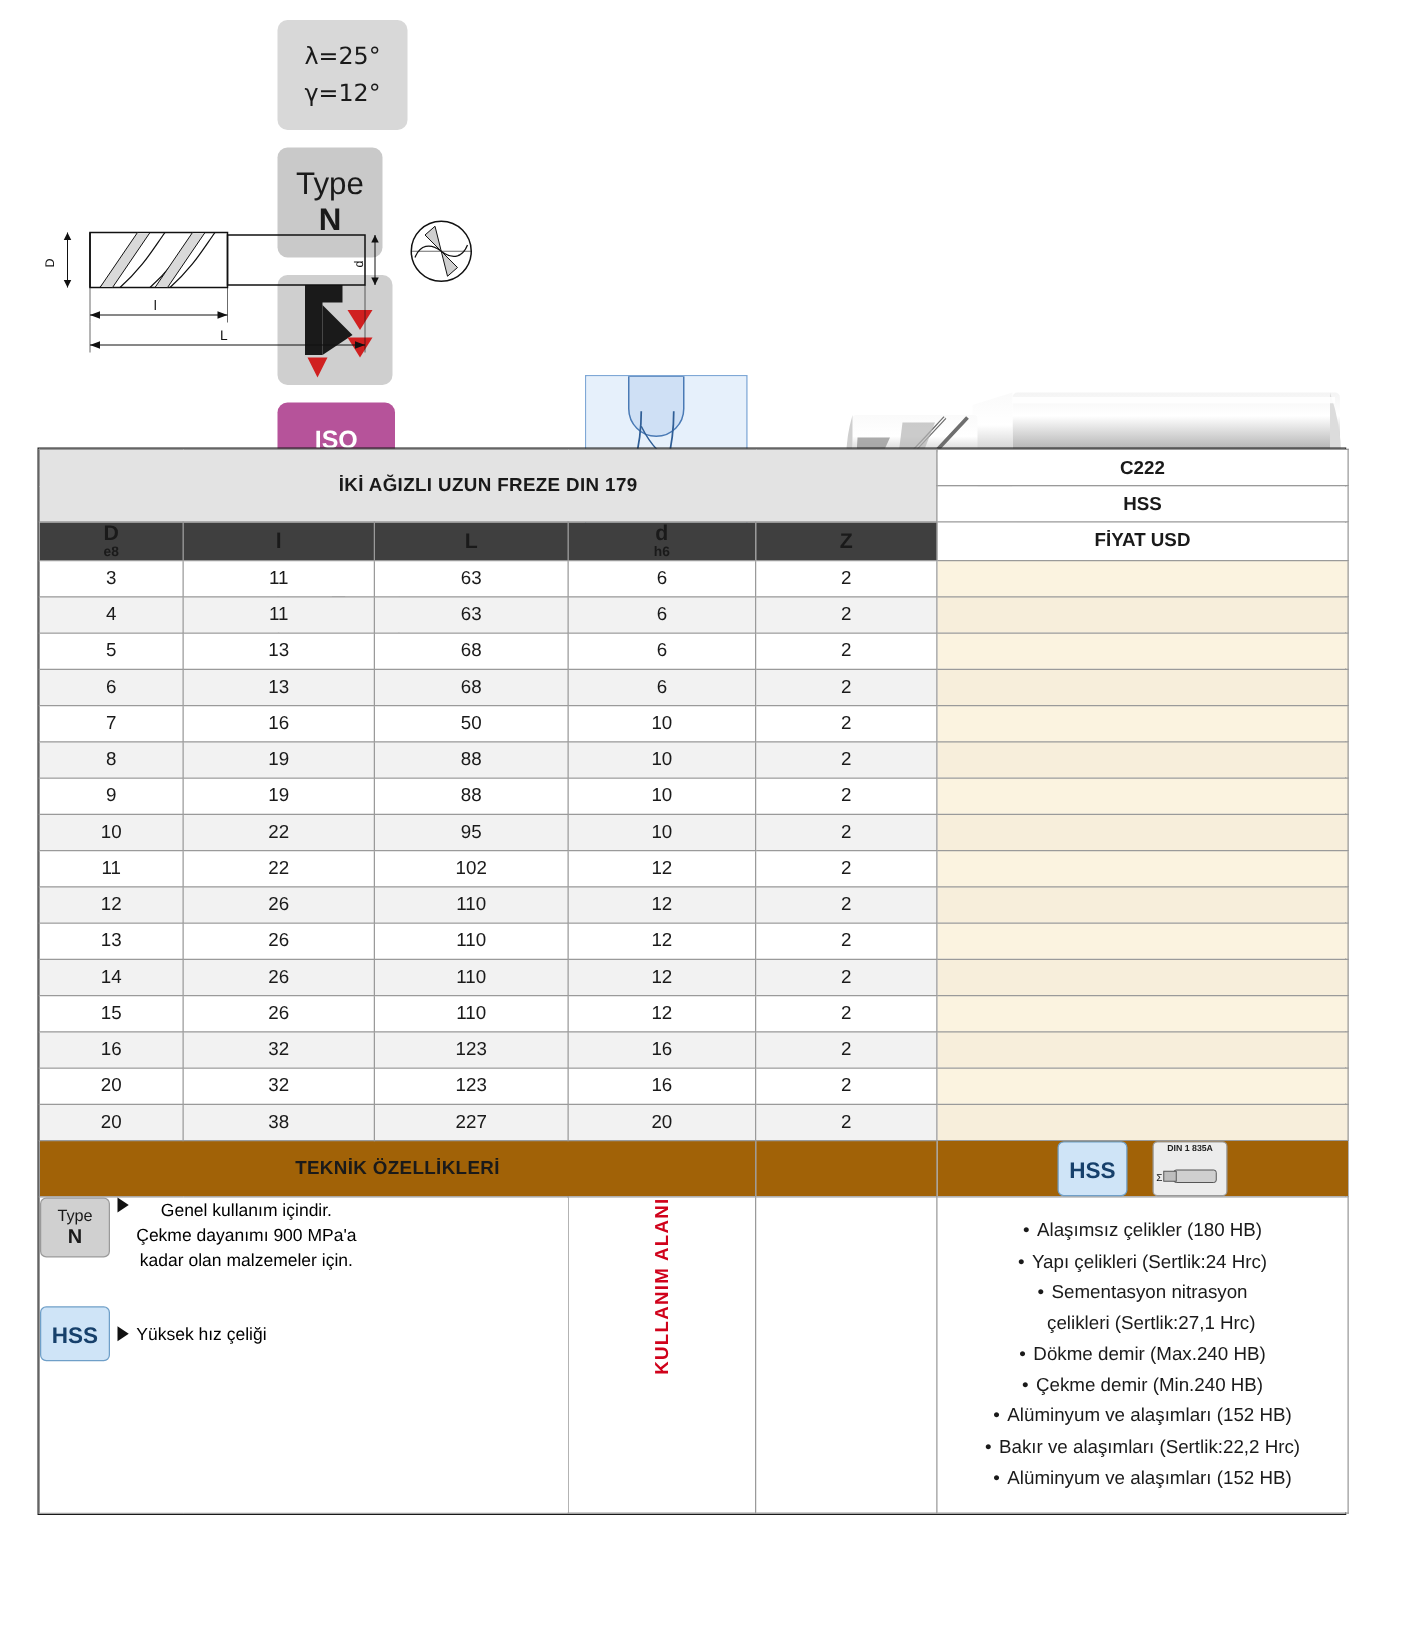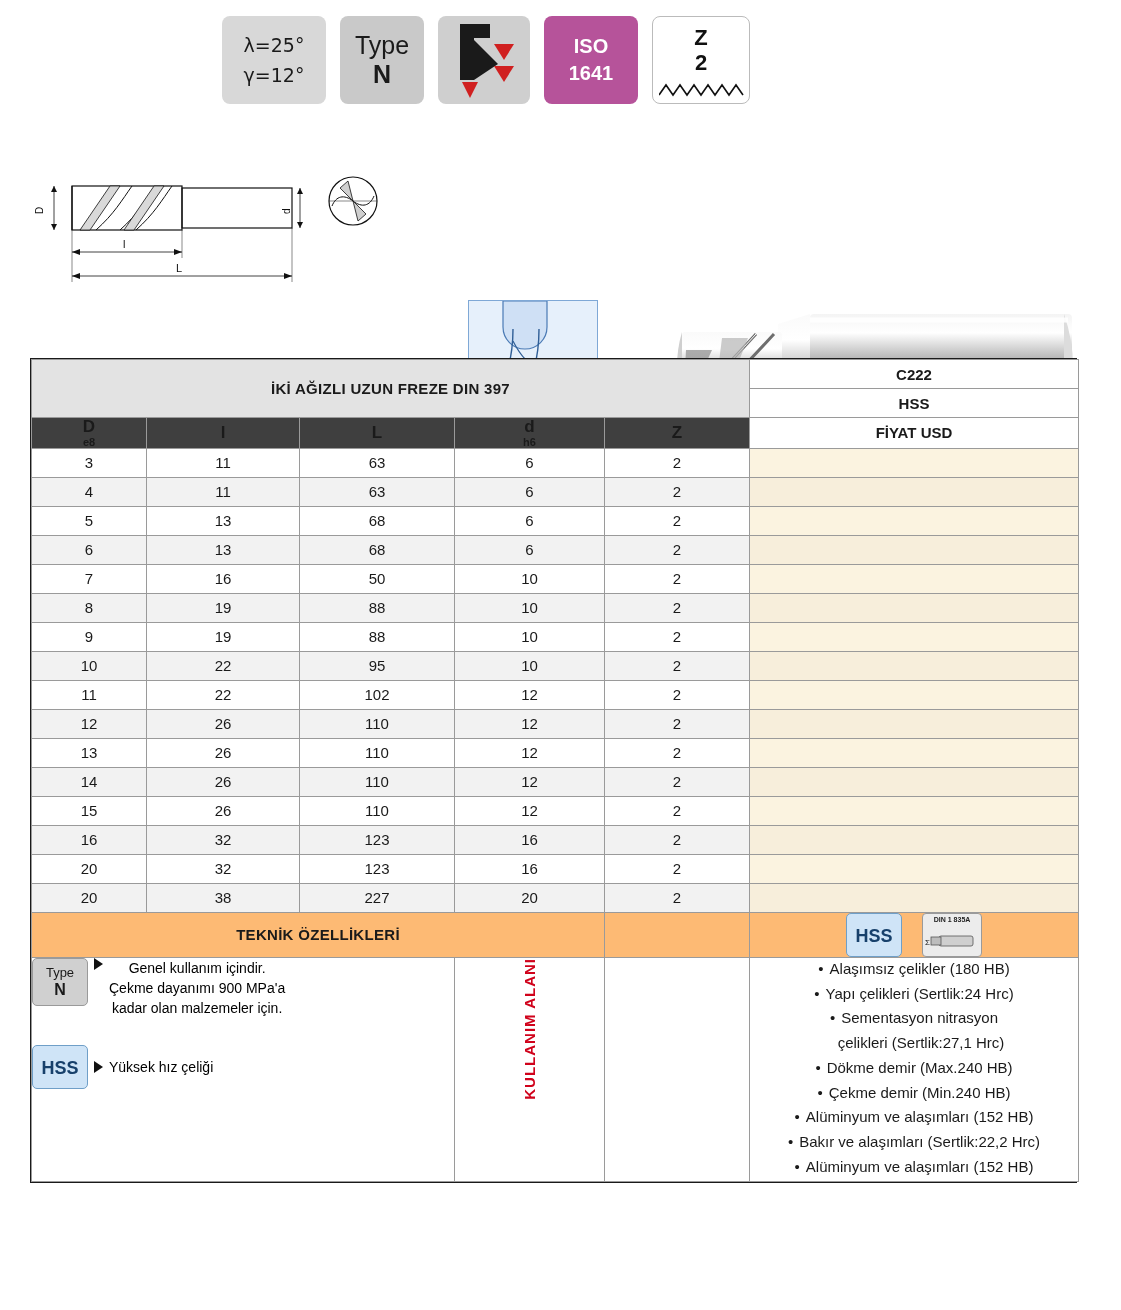--- a/index.html
+++ b/index.html
@@ -17,20 +17,21 @@
   }
 
   
   .badges {
     position: absolute;
     left: 222px;
     top: 16px;
     display: flex;
     align-items: flex-start;
     gap: 14px;
+    flex-direction: column;
   }
   .badge {
     border-radius: 8px;
     display: flex;
     flex-direction: column;
     align-items: center;
     justify-content: center;
     text-align: center;
   }
   .badge-angles {
@@ -152,21 +153,21 @@
     font-size: 16px;
     height: 46px;
   }
   tr.r-odd td { background: #ffffff; }
   tr.r-even td { background: #f2f2f2; }
   td.price { background: #fbf3e0 !important; }
   tr.r-even td.price { background: #f7eedb !important; }
 
   .tech-row td {
     height: 74px;
-    background: #fdba74;
+    background: #a16207;
   }
   .tech-title {
     font-weight: bold;
     font-size: 17px;
     letter-spacing: 0.3px;
   }
   .tech-icons { position: relative; }
   .icon-hss {
     display: inline-block;
     width: 56px; height: 44px;
@@ -252,21 +253,21 @@
     white-space: nowrap;
   }
   .b-mid { vertical-align: middle; }
   .b-right {
     text-align: left;
     padding: 16px 10px 10px 14px;
     font-size: 13.5px;
     line-height: 1.45;
     color: #111;
   }
-  .b-right ul { list-style: none; margin: 0; padding: 0; }
+  .b-right ul { list-style: none; margin: 16px; padding: 0; }
   .b-right li { margin-bottom: 3px; }
   .b-right li:before { content: "\2022"; margin-right: 6px; }
   .b-right li .ind { display: block; padding-left: 14px; }
 </style>
 </head>
 <body>
 
 <div class="page" data-name="product-spec-page">
 
   <div class="badges" data-name="badge-row">
@@ -410,21 +411,21 @@
       <colgroup>
         <col style="width:115px">
         <col style="width:153px">
         <col style="width:155px">
         <col style="width:150px">
         <col style="width:145px">
         <col style="width:329px">
       </colgroup>
       <tbody>
         <tr>
-          <td class="title-cell" colspan="5" rowspan="2" data-name="table-title">İKİ AĞIZLI UZUN FREZE DIN 397</td>
+          <td class="title-cell" colspan="5" rowspan="2" data-name="table-title">İKİ AĞIZLI UZUN FREZE DIN 179</td>
           <td class="code-cell" data-name="product-code">C222</td>
         </tr>
         <tr>
           <td class="hss-cell" data-name="material-grade">HSS</td>
         </tr>
         <tr>
           <td class="hdr" data-name="column-header-D">
             <span class="big" data-name="column-header-D-symbol">D</span>
             <span class="sub" data-name="column-header-D-tolerance">e8</span>
           </td>

